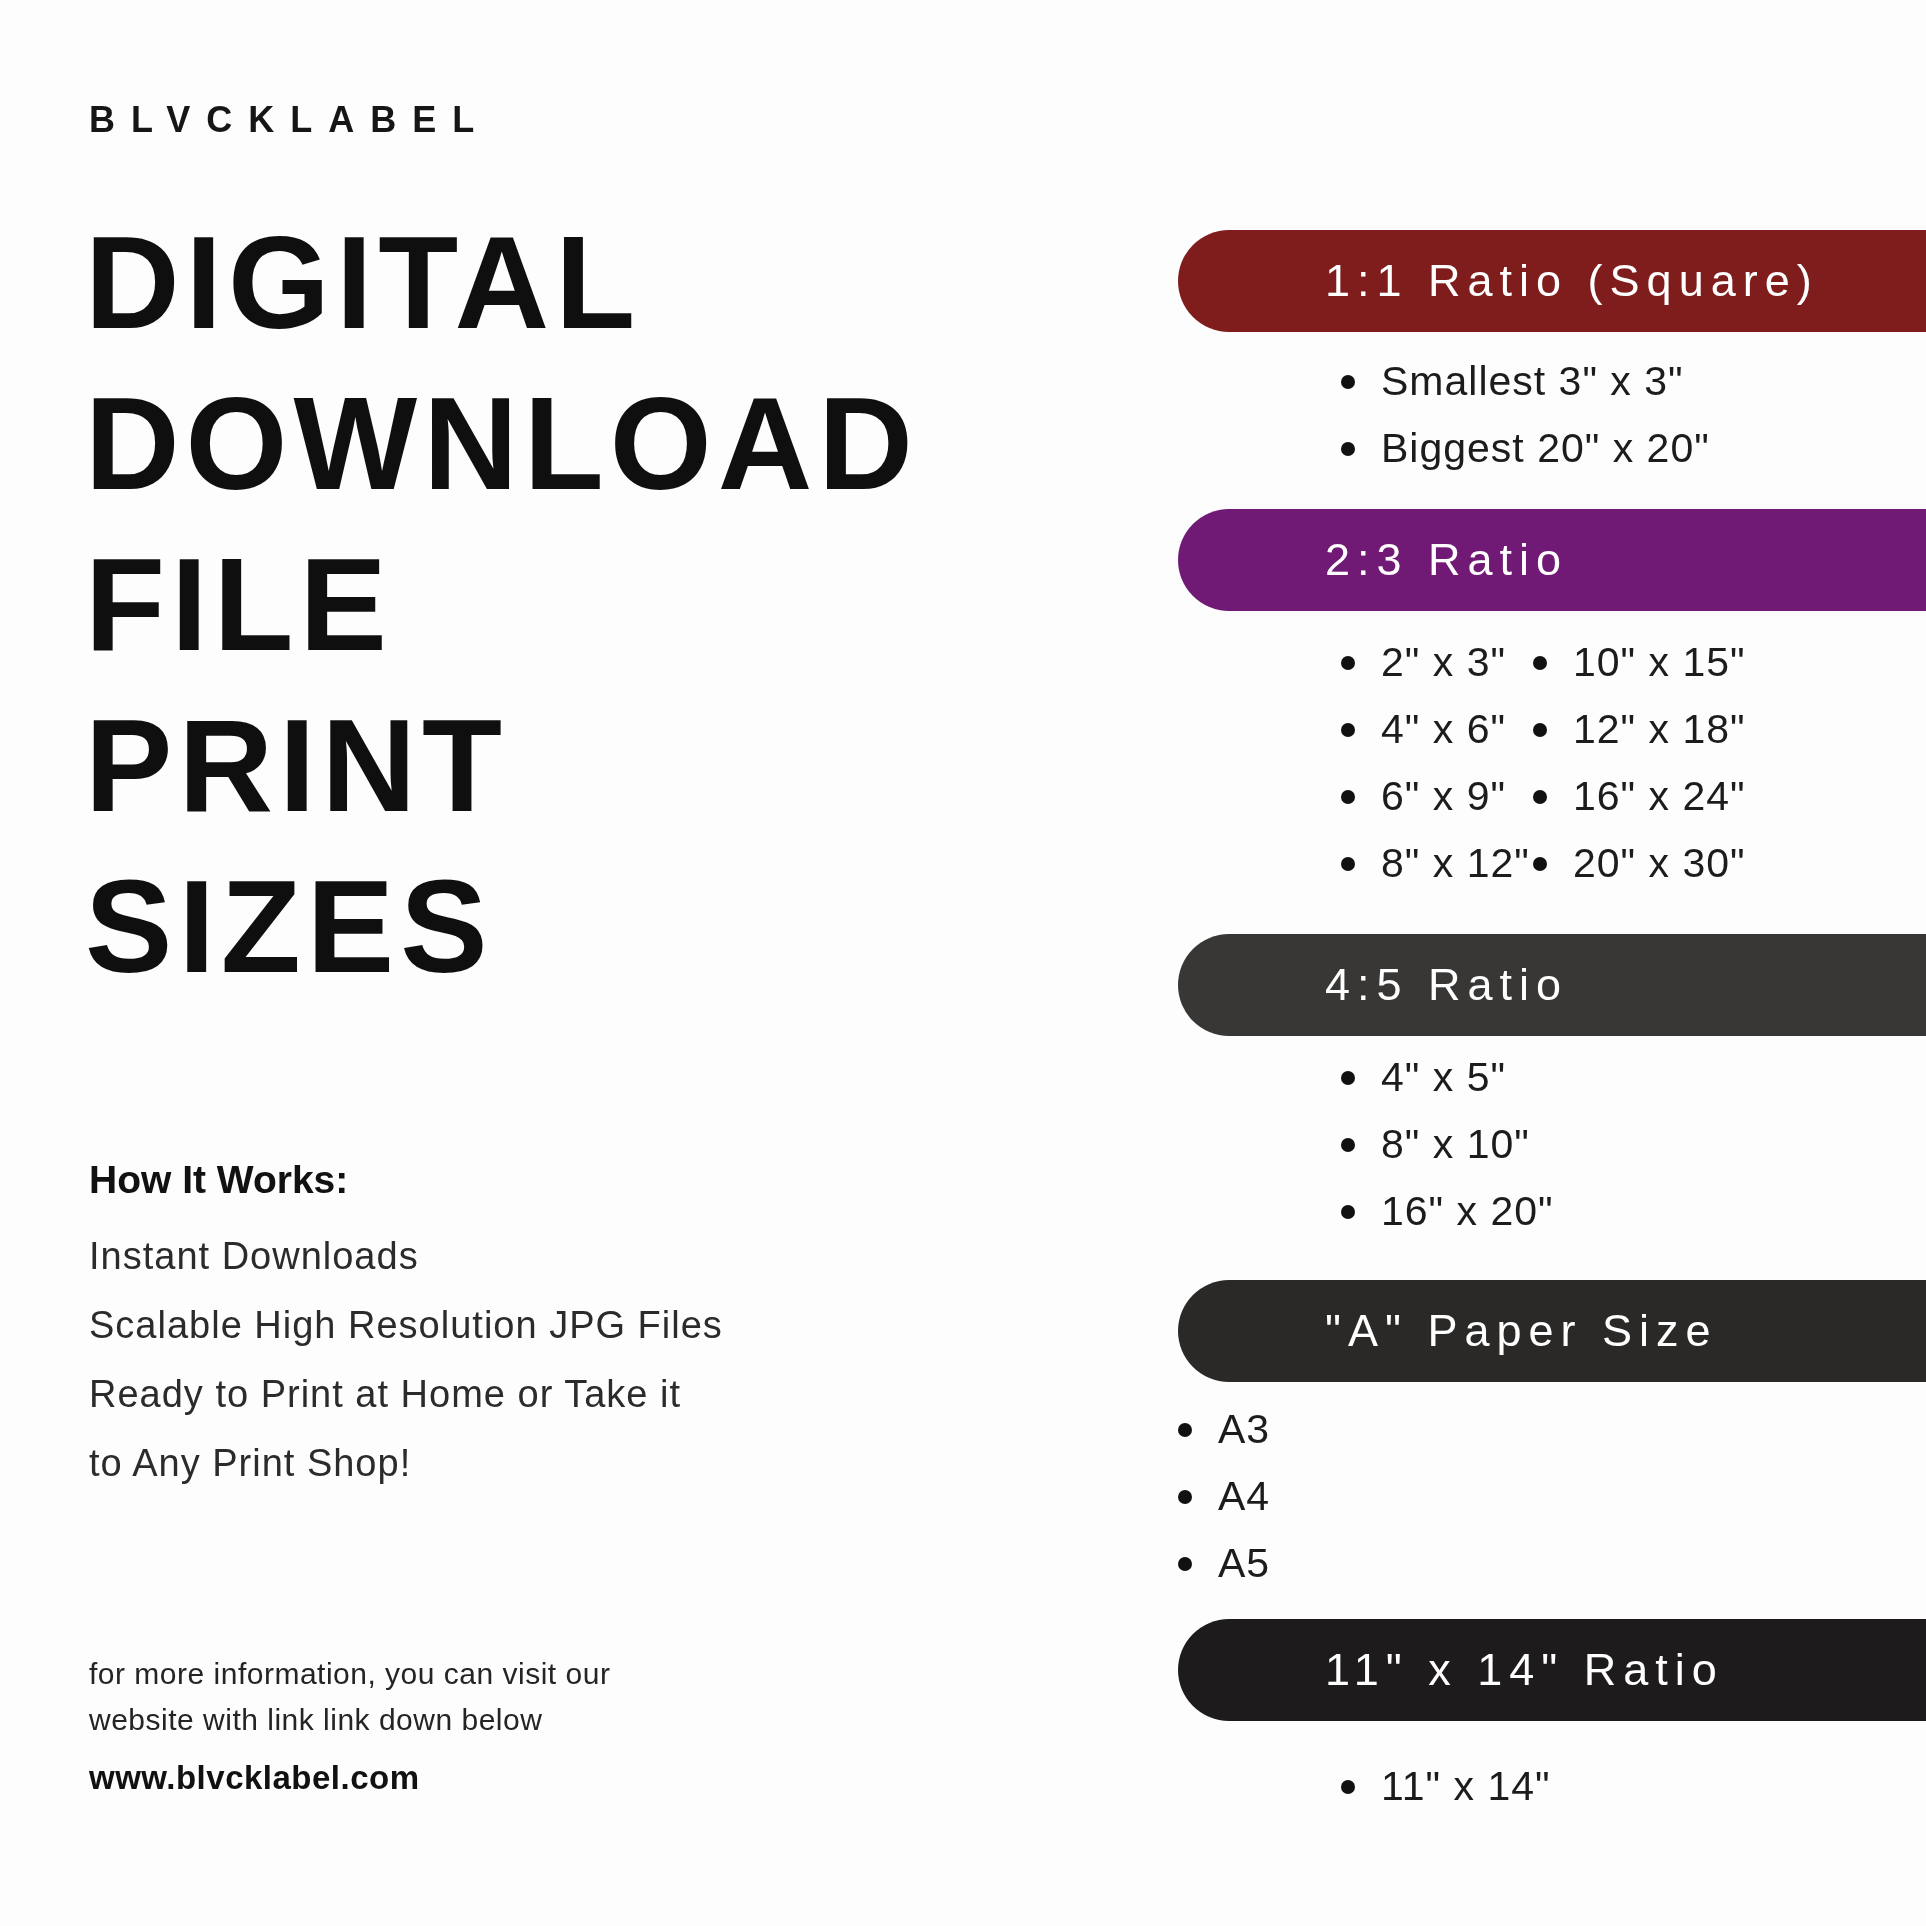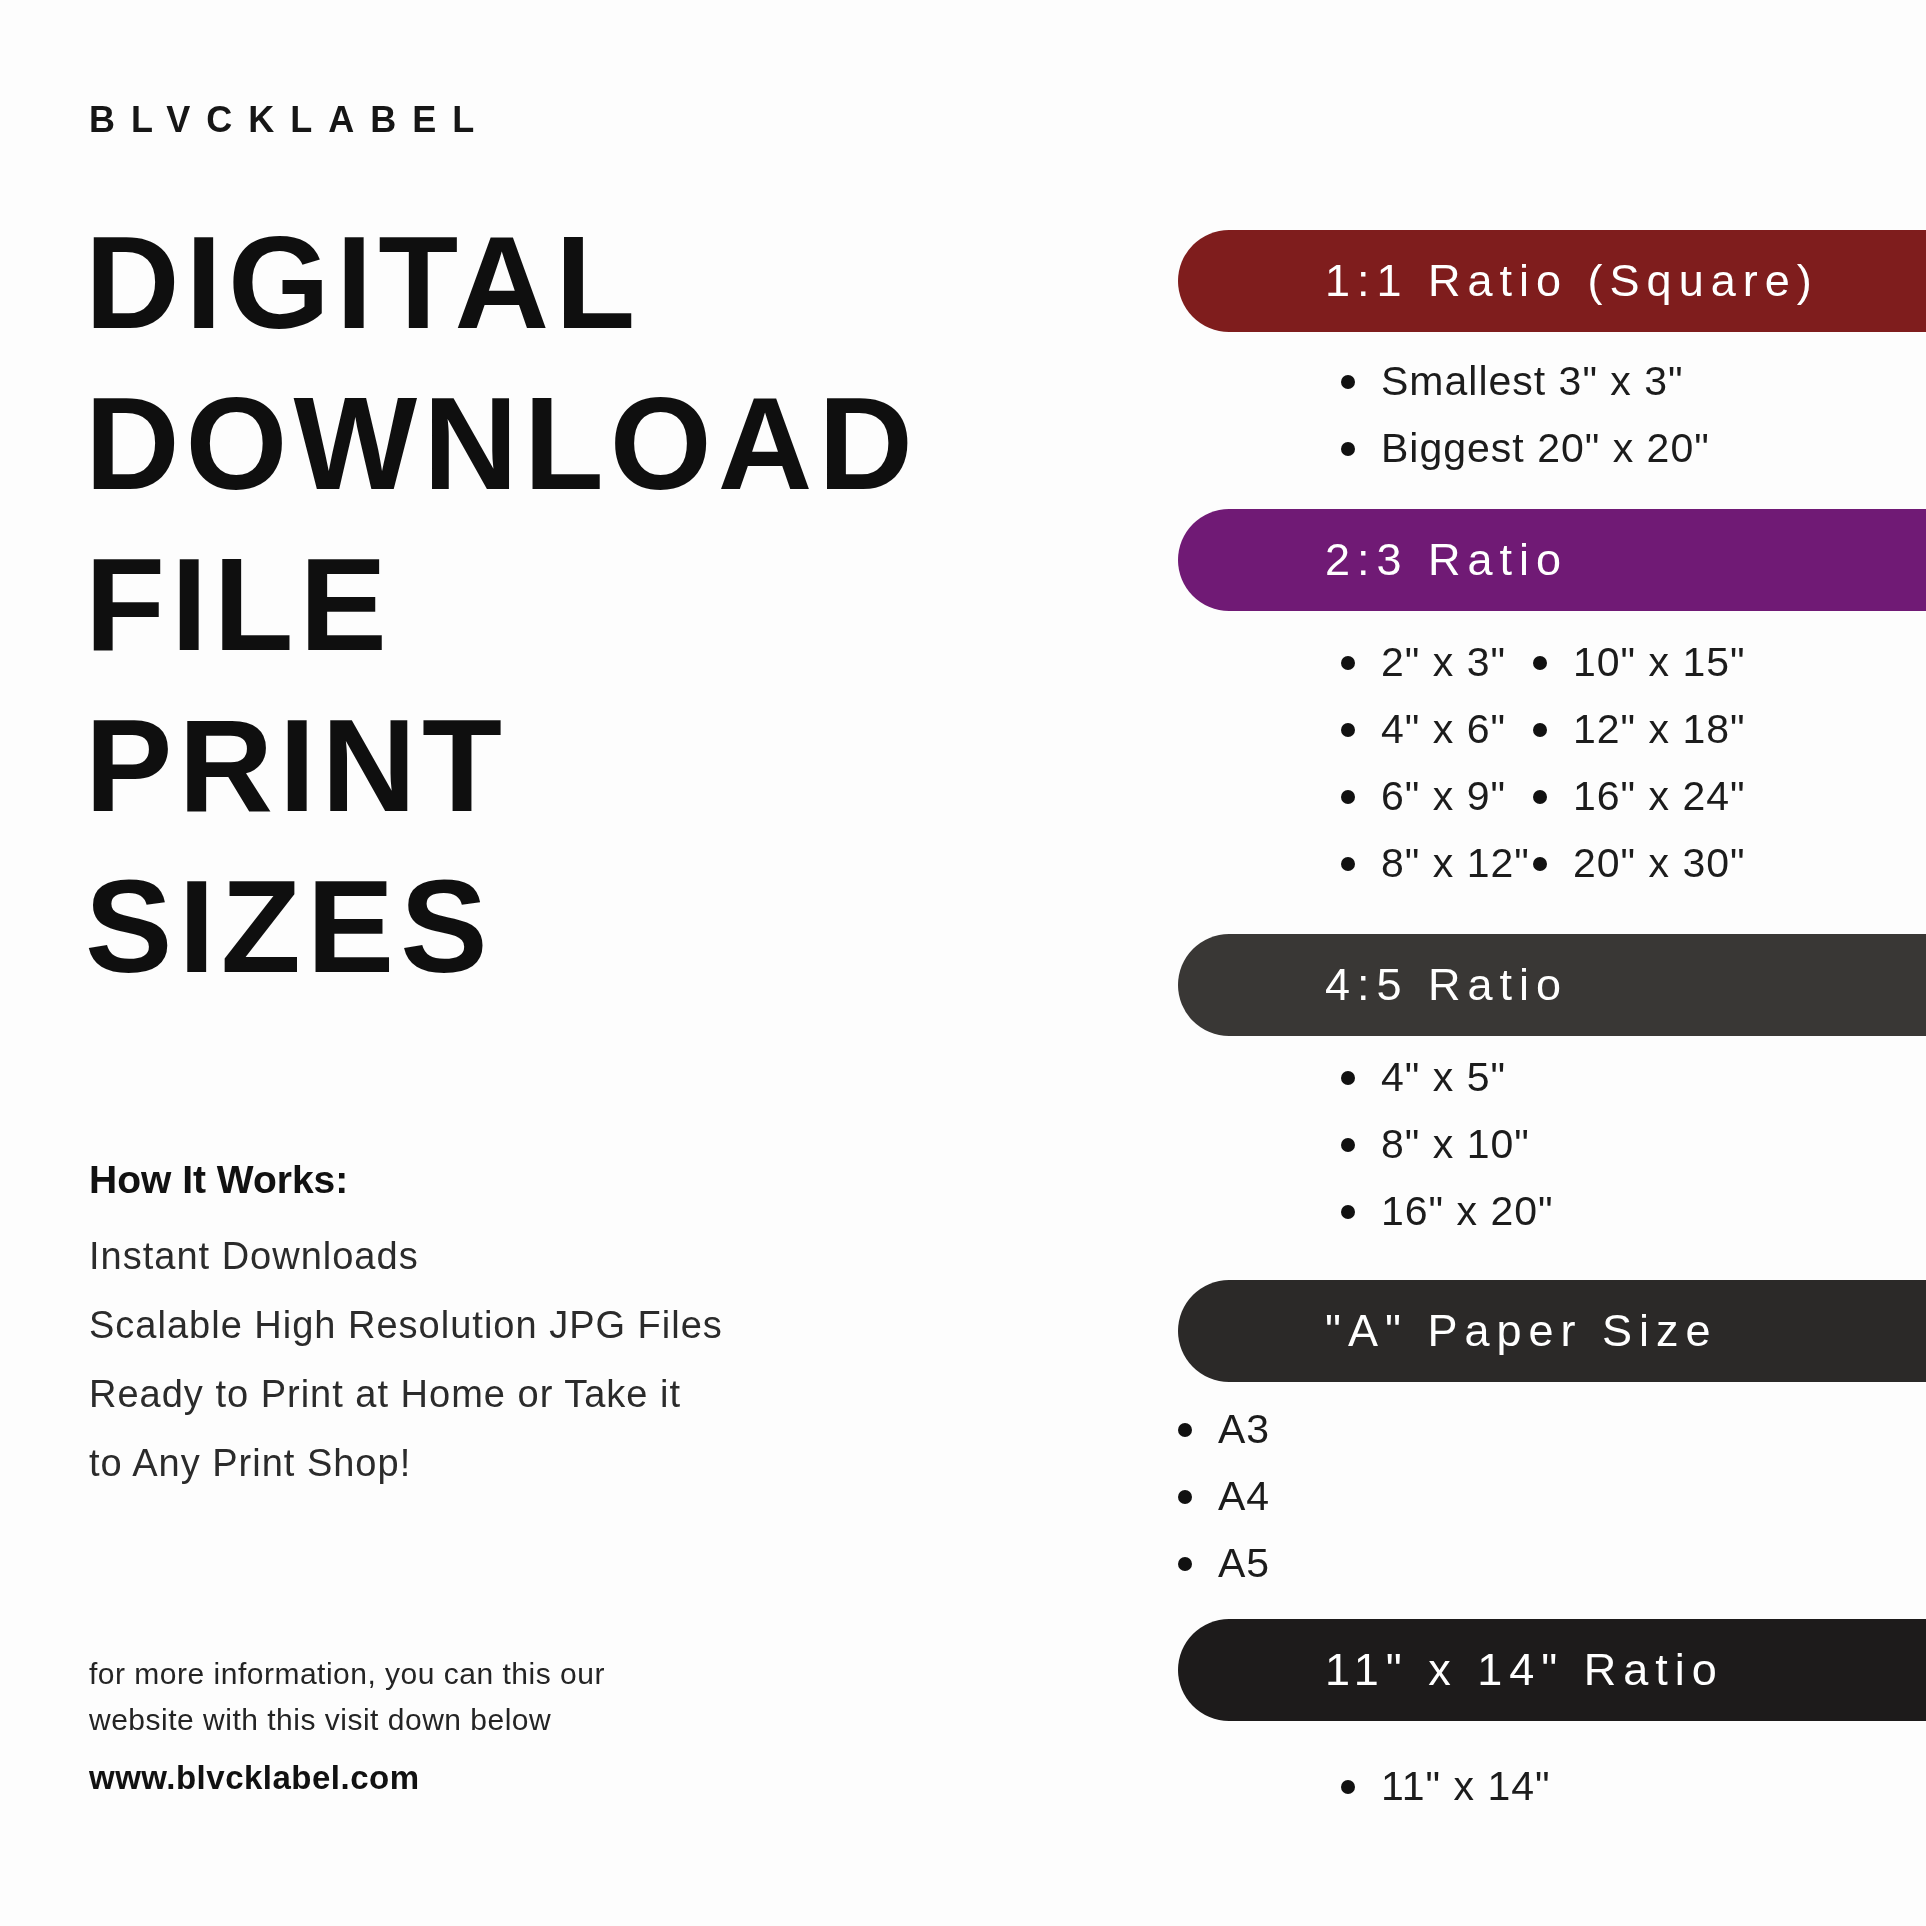--- a/index.html
+++ b/index.html
@@ -93,22 +93,22 @@
 
   <div class="how">
     <h3 class="how-heading">How It Works:</h3>
     <div class="how-line">Instant Downloads</div>
     <div class="how-line">Scalable High Resolution JPG Files</div>
     <div class="how-line">Ready to Print at Home or Take it</div>
     <div class="how-line">to Any Print Shop!</div>
   </div>
 
   <div class="footnote">
-    <div class="footnote-line">for more information, you can this our</div>
-    <div class="footnote-line">website with this visit down below</div>
+    <div class="footnote-line">for more information, you can visit our</div>
+    <div class="footnote-line">website with link link down below</div>
     <div class="website">www.blvcklabel.com</div>
   </div>
 
   <div class="section sec-1">
     <div class="pill" style="background-color: #7f1d1d;">1:1 Ratio (Square)</div>
     <ul class="list ind-1 mt-16">
       <li>
           <span class="dot"></span>
           <span>Smallest 3" x 3"</span>
         </li>

